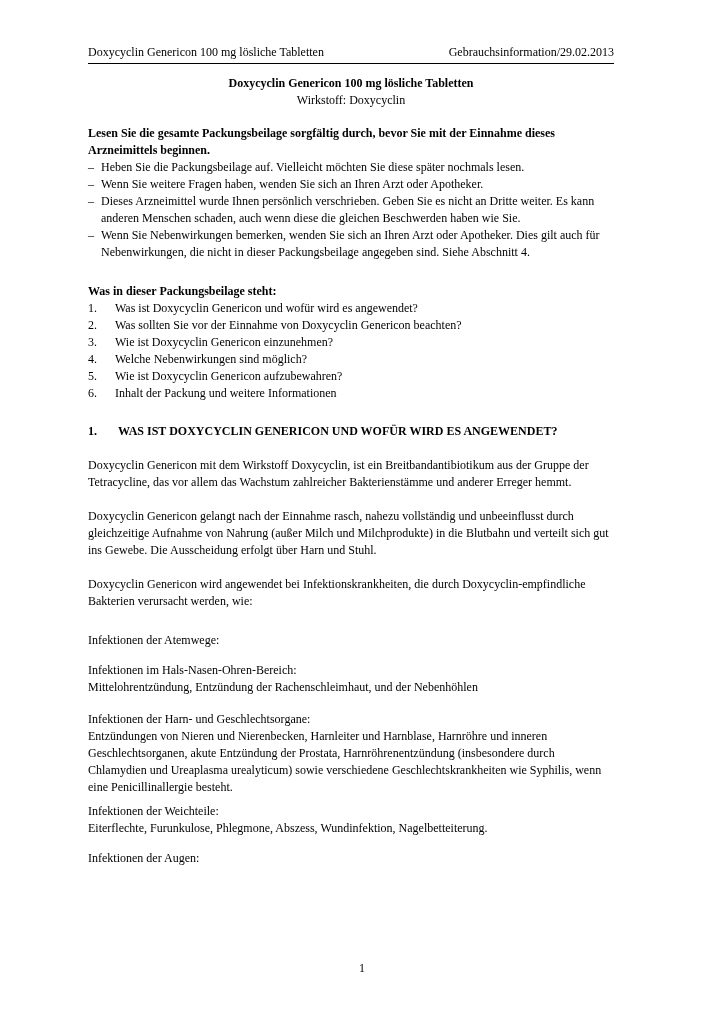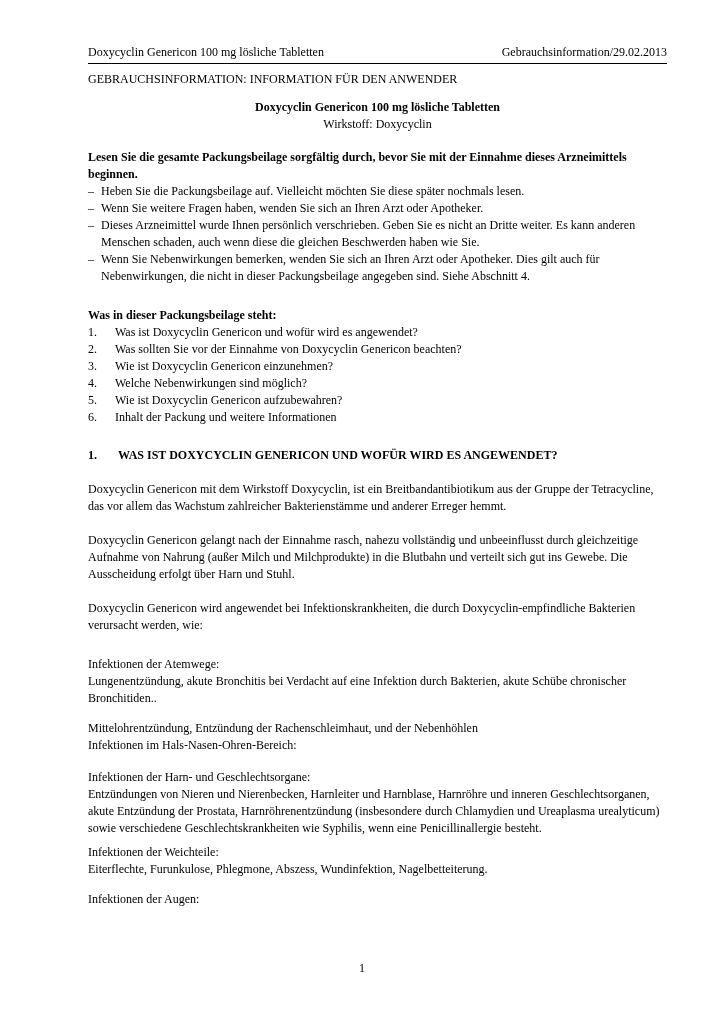--- a/index.html
+++ b/index.html
@@ -1,21 +1,21 @@
 <!DOCTYPE html>
 <html><head>
 <meta charset="utf-8">
 <style>
   html, body { margin: 0; padding: 0; background: #ffffff; }
   .page {
     position: relative;
     width: 724px;
     height: 1024px;
     box-sizing: border-box;
-    padding: 44px 57px 0 88px;
+    padding: 44px 110px 0 88px;
     background: #ffffff;
     color: #000000;
     font-family: "Liberation Serif", "DejaVu Serif", serif;
     font-size: 12px;
     line-height: 17px;
     overflow: hidden;
   }
   p { margin: 0; }
   .bold { font-weight: bold; }
   .center { text-align: center; }
@@ -52,21 +52,20 @@
 </head>
 <body>
 
 <div class="page">
 
   <div class="header-row">
     <span>Doxycyclin Genericon 100 mg lösliche Tabletten</span>
     <span>Gebrauchsinformation/29.02.2013</span>
   </div>
 
-  <p class="mt7">GEBRAUCHSINFORMATION: INFORMATION FÜR DEN ANWENDER</p>
 
   <p class="center bold mt11">Doxycyclin Genericon 100 mg lösliche Tabletten</p>
   <p class="center">Wirkstoff: Doxycyclin</p>
 
   <p class="bold mt16">Lesen Sie die gesamte Packungsbeilage sorgfältig durch, bevor Sie mit der Einnahme dieses Arzneimittels beginnen.</p>
 
   <div>
     <div class="bullet-item">
       <span class="dash">–</span>
       <span class="btext">Heben Sie die Packungsbeilage auf. Vielleicht möchten Sie diese später nochmals lesen.</span>
@@ -117,26 +116,25 @@
     <span class="snum">1.</span>
     <span>WAS IST DOXYCYCLIN GENERICON UND WOFÜR WIRD ES ANGEWENDET?</span>
   </div>
 
   <p class="mt17">Doxycyclin Genericon mit dem Wirkstoff Doxycyclin, ist ein Breitbandantibiotikum aus der Gruppe der Tetracycline, das vor allem das Wachstum zahlreicher Bakterienstämme und anderer Erreger hemmt.</p>
   <p class="mt17">Doxycyclin Genericon gelangt nach der Einnahme rasch, nahezu vollständig und unbeeinflusst durch gleichzeitige Aufnahme von Nahrung (außer Milch und Milchprodukte) in die Blutbahn und verteilt sich gut ins Gewebe. Die Ausscheidung erfolgt über Harn und Stuhl.</p>
   <p class="mt17">Doxycyclin Genericon wird angewendet bei Infektionskrankheiten, die durch Doxycyclin-empfindliche Bakterien verursacht werden, wie:</p>
 
   <div class="mt6">
     <p>Infektionen der Atemwege:</p>
-    <p>Lungenentzündung, akute Bronchitis bei Verdacht auf eine Infektion durch Bakterien, akute Schübe chronischer Bronchitiden..</p>
   </div>
 
   <div class="mt13">
+    <p>Infektionen im Hals-Nasen-Ohren-Bereich:</p>
     <p>Mittelohrentzündung, Entzündung der Rachenschleimhaut, und der Nebenhöhlen</p>
-    <p>Infektionen im Hals-Nasen-Ohren-Bereich:</p>
   </div>
 
 
   <div class="mt15">
     <p>Infektionen der Harn- und Geschlechtsorgane:</p>
     <p>Entzündungen von Nieren und Nierenbecken, Harnleiter und Harnblase, Harnröhre und inneren Geschlechtsorganen, akute Entzündung der Prostata, Harnröhrenentzündung (insbesondere durch Chlamydien und Ureaplasma urealyticum) sowie verschiedene Geschlechtskrankheiten wie Syphilis, wenn eine Penicillinallergie besteht.</p>
   </div>
 
   <div class="mt7">
     <p>Infektionen der Weichteile:</p>

